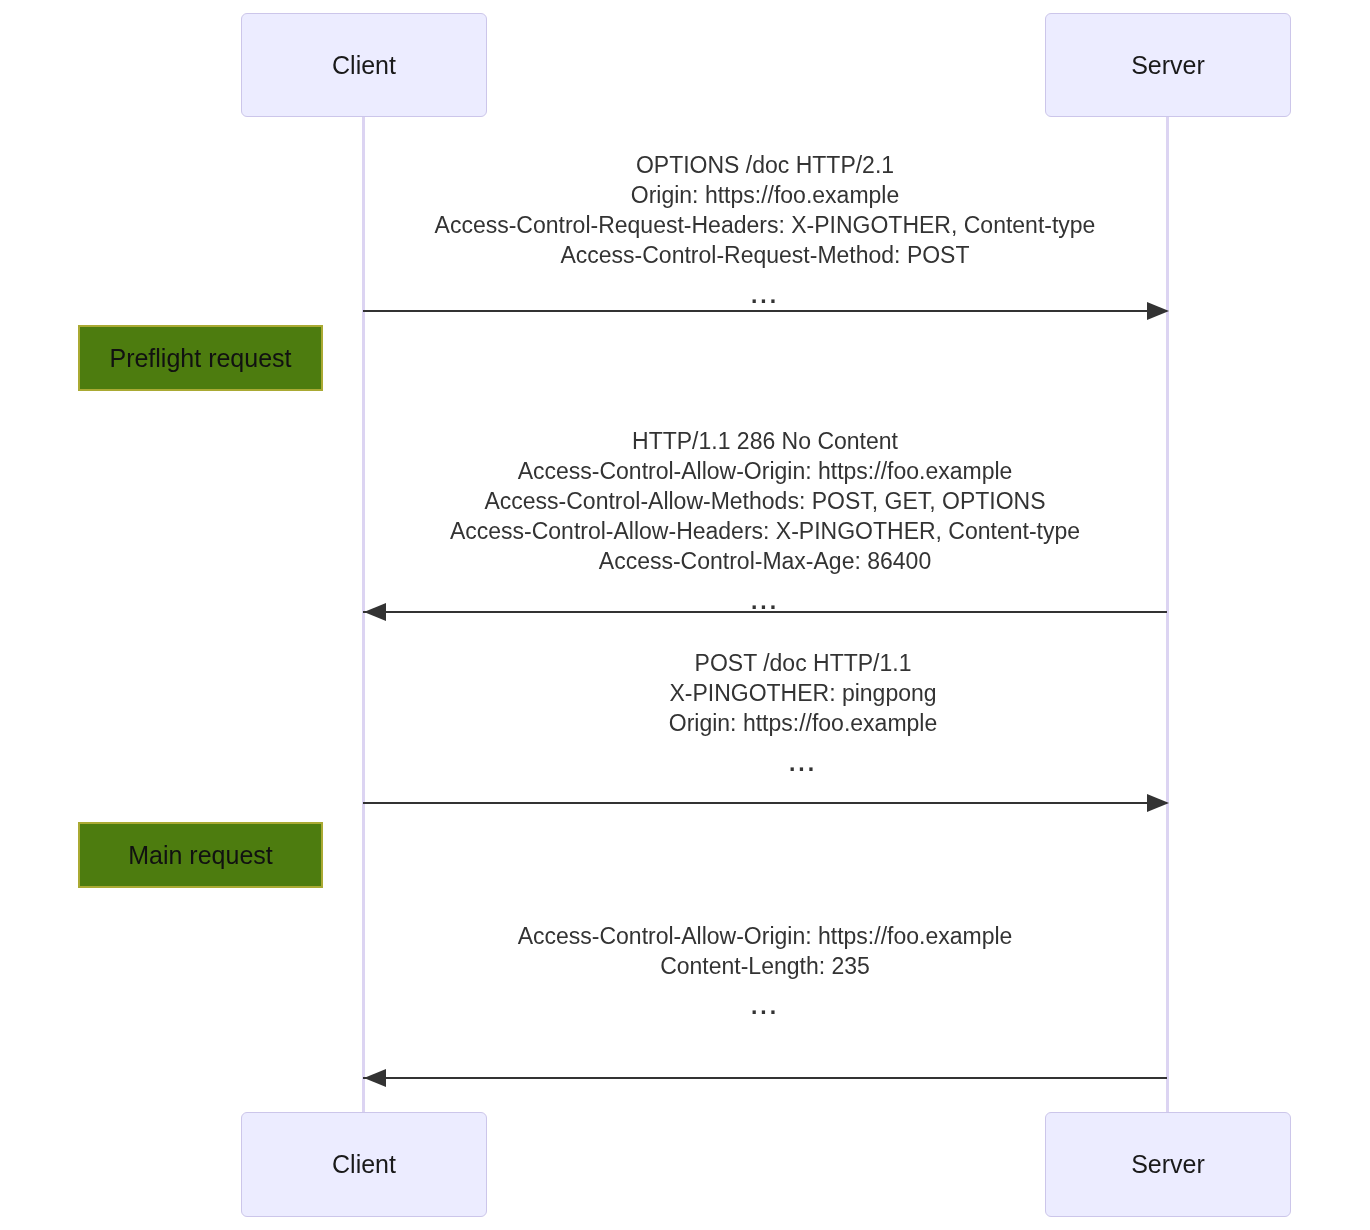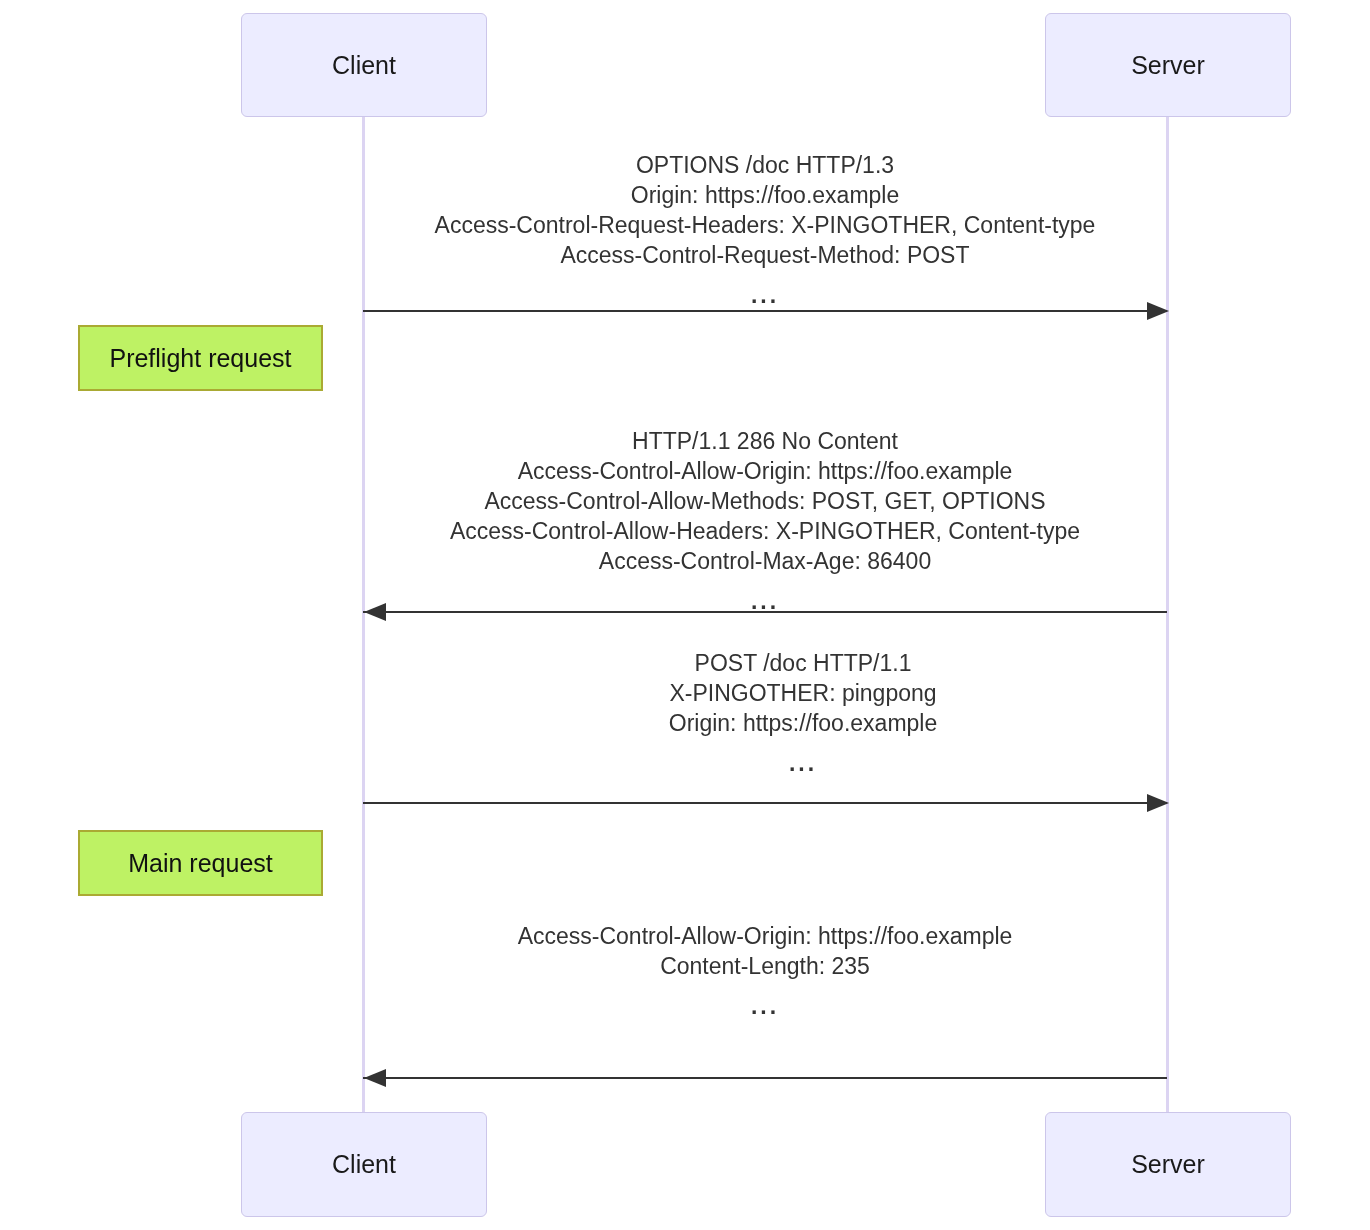--- a/index.html
+++ b/index.html
@@ -74,21 +74,21 @@
     border-bottom: 9px solid transparent;
   }
   .arrowhead.right { border-left: 22px solid #333333; }
   .arrowhead.left  { border-right: 22px solid #333333; }
 
   .note {
     position: absolute;
     left: 78px;
     width: 245px;
     height: 66px;
-    background: #bef264;
+    background: #4d7c0f;
     border: 2px solid #AAAA33;
     box-sizing: border-box;
     display: flex;
     align-items: center;
     justify-content: center;
     font-size: 25px;
     color: #111111;
   }
 </style>
 </head>
@@ -100,21 +100,21 @@
   <div class="lifeline server"></div>
 
   <div class="actor top client">
     <span>Client</span>
   </div>
   <div class="actor top server">
     <span>Server</span>
   </div>
 
   <div class="msg" style="top:150px;">
-    <div>OPTIONS /doc HTTP/1.3</div>
+    <div>OPTIONS /doc HTTP/2.1</div>
     <div>Origin: https://foo.example</div>
     <div>Access-Control-Request-Headers: X-PINGOTHER, Content-type</div>
     <div>Access-Control-Request-Method: POST</div>
     <div class="dots">...</div>
   </div>
   <div class="arrow-line" style="top:310px;"></div>
   <div class="arrowhead right" style="left:1147px; top:302px;"></div>
 
   <div class="note" style="top:325px;">
     <span>Preflight request</span>
@@ -133,21 +133,21 @@
 
   <div class="msg" style="top:648px;padding-left:38px;">
     <div>POST /doc HTTP/1.1</div>
     <div>X-PINGOTHER: pingpong</div>
     <div>Origin: https://foo.example</div>
     <div class="dots">...</div>
   </div>
   <div class="arrow-line" style="top:802px;"></div>
   <div class="arrowhead right" style="left:1147px; top:794px;"></div>
 
-  <div class="note" style="top:822px;margin-top:8px;">
+  <div class="note" style="top:822px;">
     <span>Main request</span>
   </div>
 
   <div class="msg" style="top:921px;">
     <div>Access-Control-Allow-Origin: https://foo.example</div>
     <div>Content-Length: 235</div>
     <div class="dots">...</div>
   </div>
   <div class="arrow-line" style="top:1077px;"></div>
   <div class="arrowhead left" style="left:364px; top:1069px;"></div>

